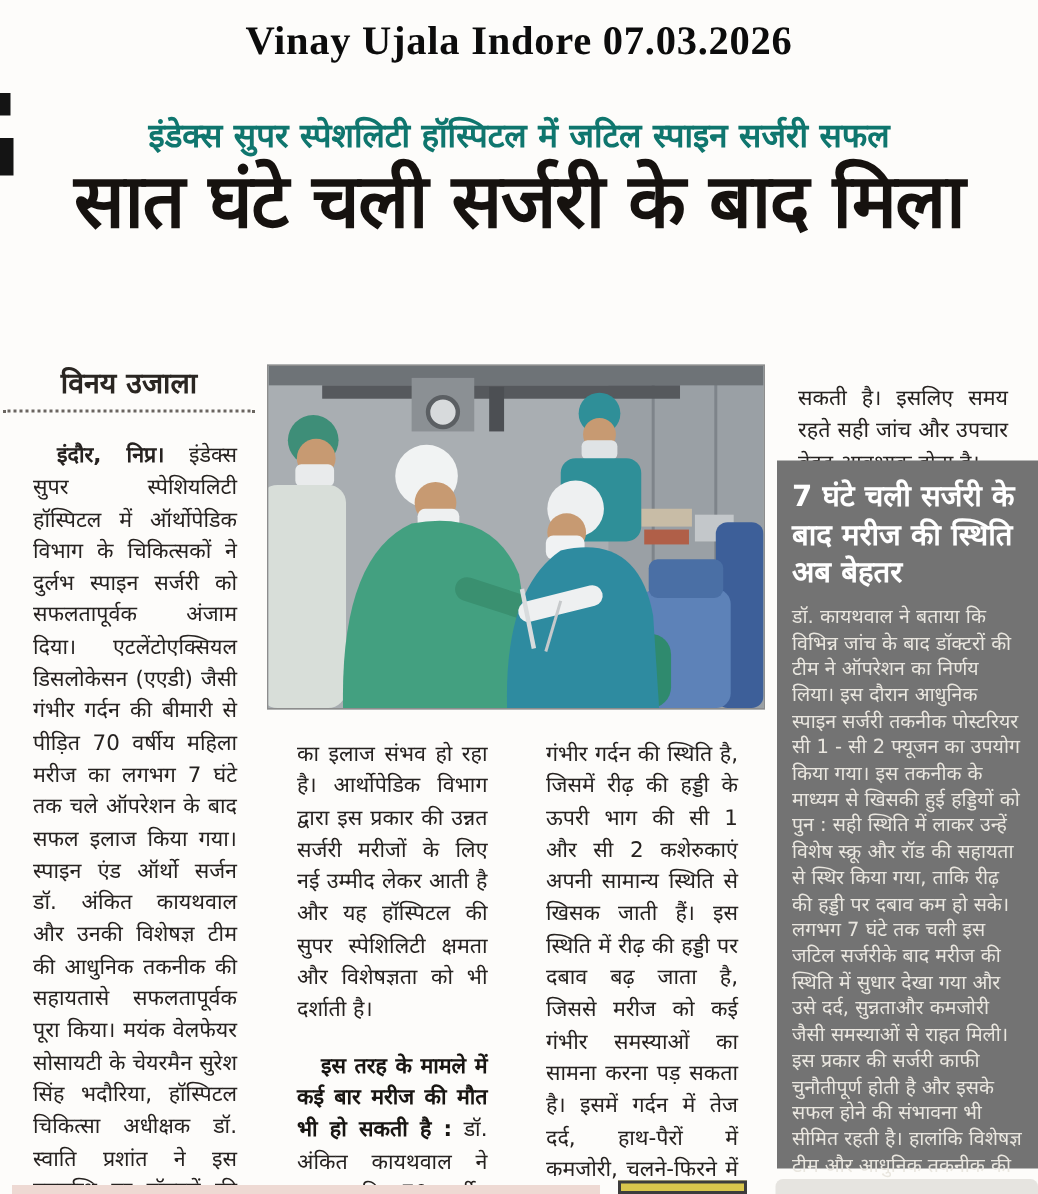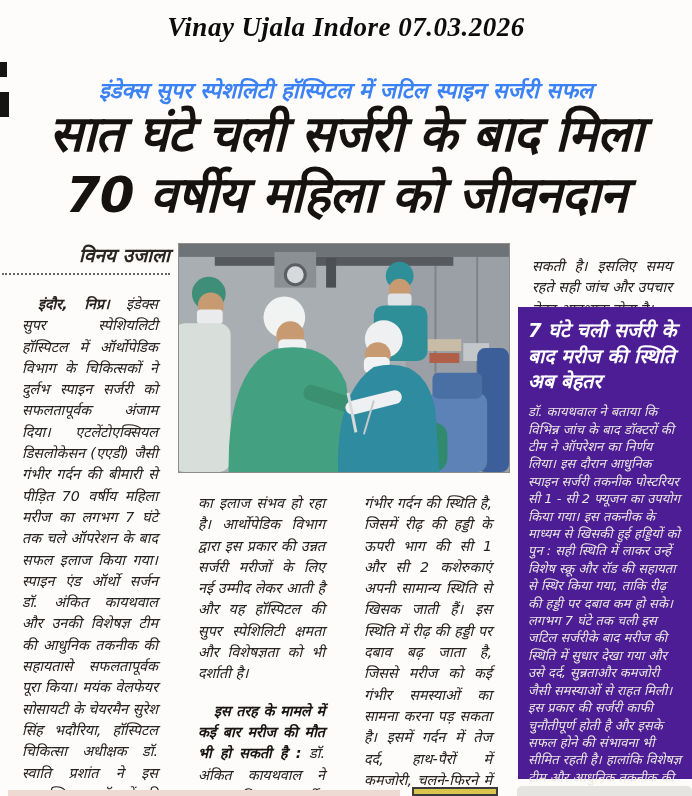--- a/index.html
+++ b/index.html
@@ -2,42 +2,42 @@
 <html><head>
 <meta charset="utf-8">
 <style>
   html,body{margin:0;padding:0;}
   body{
     width:692px;height:796px;position:relative;overflow:hidden;
     background:#fdfcfa;
     font-family:"DejaVu Sans",sans-serif;
     color:#1d1a18;
   }
-  .abs{position:absolute;font-style:italic;}
+  .abs{position:absolute;}
   
   .masthead{
     left:0;top:12px;width:692px;text-align:center;
     font-family:"Liberation Serif",serif;font-weight:bold;font-size:27px;color:#0c0c0c;
     letter-spacing:.5px;
   }
   
   .strapline{
     left:0;top:74px;width:692px;text-align:center;
-    font-size:22px;font-weight:bold;color:#3b82f6;
+    font-size:22px;font-weight:bold;color:#0f766e;
   }
   
   .headline{
     left:0;top:104px;width:692px;text-align:center;
     font-size:50px;line-height:1.22;font-weight:bold;color:#16120f;
     letter-spacing:-1px;
   }
   
   .edge-mark{background:#141414;}
   
-  .byline-wrap{left:2px;top:242px;width:168px;text-align:right;}
+  .byline-wrap{left:2px;top:242px;width:168px;text-align:center;}
   .byline{font-size:19px;font-weight:bold;color:#2a2622;}
   .byline-rule{margin-top:4px;border-bottom:2px dotted #6a6560;height:1px;}
   
   .col{font-size:14.3px;line-height:21.3px;text-align:justify;color:#262220;}
   .col p{margin:16px;}
   .indent{text-indent:16px;}
   .lead-bold{font-weight:bold;}
   .subhead-bold{font-weight:bold;color:#181512;}
   .col1{left:6px;top:278px;width:168px;}
   .col2{left:182px;top:477px;width:159px;}
@@ -45,21 +45,21 @@
   .col4{left:516px;top:240px;width:172px;}
   
   .photo-frame{
     left:178px;top:243px;width:332px;height:230px;
     border:1px solid #8d8d8d;background:#aeb3b6;box-sizing:border-box;
   }
   .photo-frame svg{display:block;width:100%;height:100%;}
   
   .hbox{
     left:518px;top:307px;width:174px;height:472px;box-sizing:border-box;
-    background:#4c1d95;color:#efece6;padding:11px 10px;
+    background:#737373;color:#efece6;padding:11px 10px;
   }
   .hbox-heading{
     font-size:19.5px;line-height:1.32;font-weight:bold;color:#ffffff;margin:0 0 8px 0;
   }
   .hbox-body{
     font-size:13px;line-height:17.4px;margin:0;color:#e9e6df;text-align:left;
   }
   
   .strip-pink{left:8px;top:790px;width:392px;height:6px;background:#eed9d3;}
   .strip-framed{left:412px;top:787px;width:86px;height:9px;background:#d9c64c;border:2px solid #3c3c3c;box-sizing:border-box;}
@@ -70,21 +70,20 @@
 
 <div class="abs edge-mark" style="left:0;top:62px;width:7px;height:15px;"></div>
 <div class="abs edge-mark" style="left:0;top:92px;width:9px;height:25px;"></div>
 
 <div class="abs masthead">Vinay Ujala Indore 07.03.2026</div>
 
 <div class="abs strapline">इंडेक्स सुपर स्पेशलिटी हॉस्पिटल में जटिल स्पाइन सर्जरी सफल</div>
 
 <div class="abs headline">
   <div>सात घंटे चली सर्जरी के बाद मिला</div>
-  <div>70 वर्षीय महिला को जीवनदान</div>
 </div>
 
 <div class="abs byline-wrap">
   <div class="byline">विनय उजाला</div>
   <div class="byline-rule"></div>
 </div>
 
 <div class="abs col col1">
   <p class="indent"><span class="lead-bold">इंदौर, निप्र।</span><span> इंडेक्स सुपर स्पेशियलिटी हॉस्पिटल में ऑर्थोपेडिक विभाग के चिकित्सकों ने दुर्लभ स्पाइन सर्जरी को सफलतापूर्वक अंजाम दिया। एटलेंटोएक्सियल डिसलोकेसन (एएडी) जैसी गंभीर गर्दन की बीमारी से पीड़ित 70 वर्षीय महिला मरीज का लगभग 7 घंटे तक चले ऑपरेशन के बाद सफल इलाज किया गया। स्पाइन एंड ऑर्थो सर्जन डॉ. अंकित कायथवाल और उनकी विशेषज्ञ टीम की आधुनिक तकनीक की सहायतासे सफलतापूर्वक पूरा किया। मयंक वेलफेयर सोसायटी के चेयरमैन सुरेश सिंह भदौरिया, हॉस्पिटल चिकित्सा अधीक्षक डॉ. स्वाति प्रशांत ने इस उपलब्धि पर डॉक्टरों की टीम की सराहना की। आर्थोपैडिक विभागाध्यक्ष लेफ्टिनेंट कर्नल (रि.) डॉ. अजय सिंह ठाकुर ने कहा कि इंडेक्स सुपर स्पेशलिटी हॉस्पिटल में आधुनिक चिकित्सा सुविधाओं और विशेषज्ञ डॉक्टरों की टीम के कारण जटिल से जटिल बीमारियों</span></p>
 </div>

